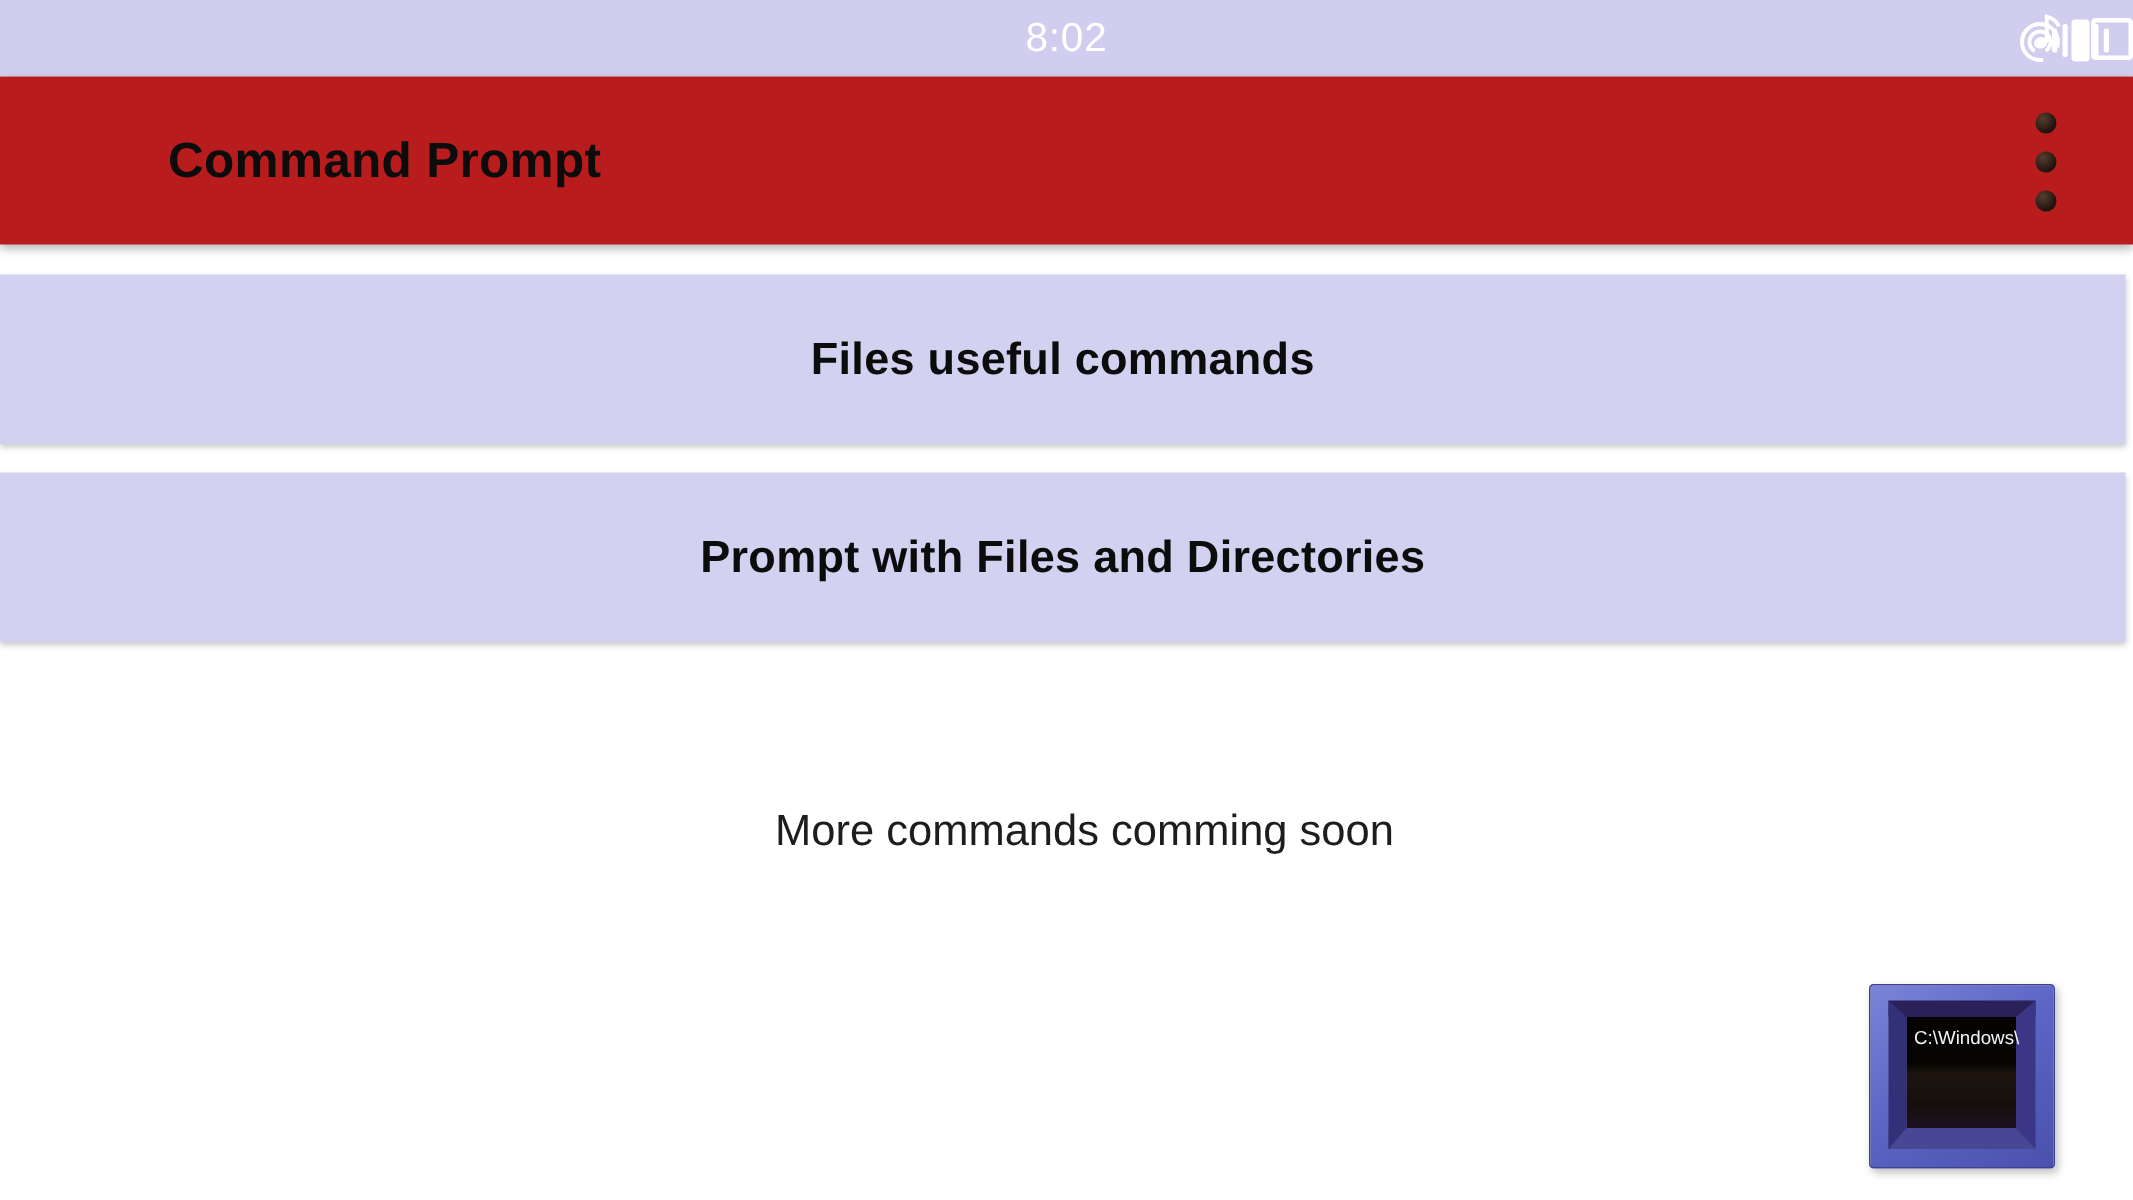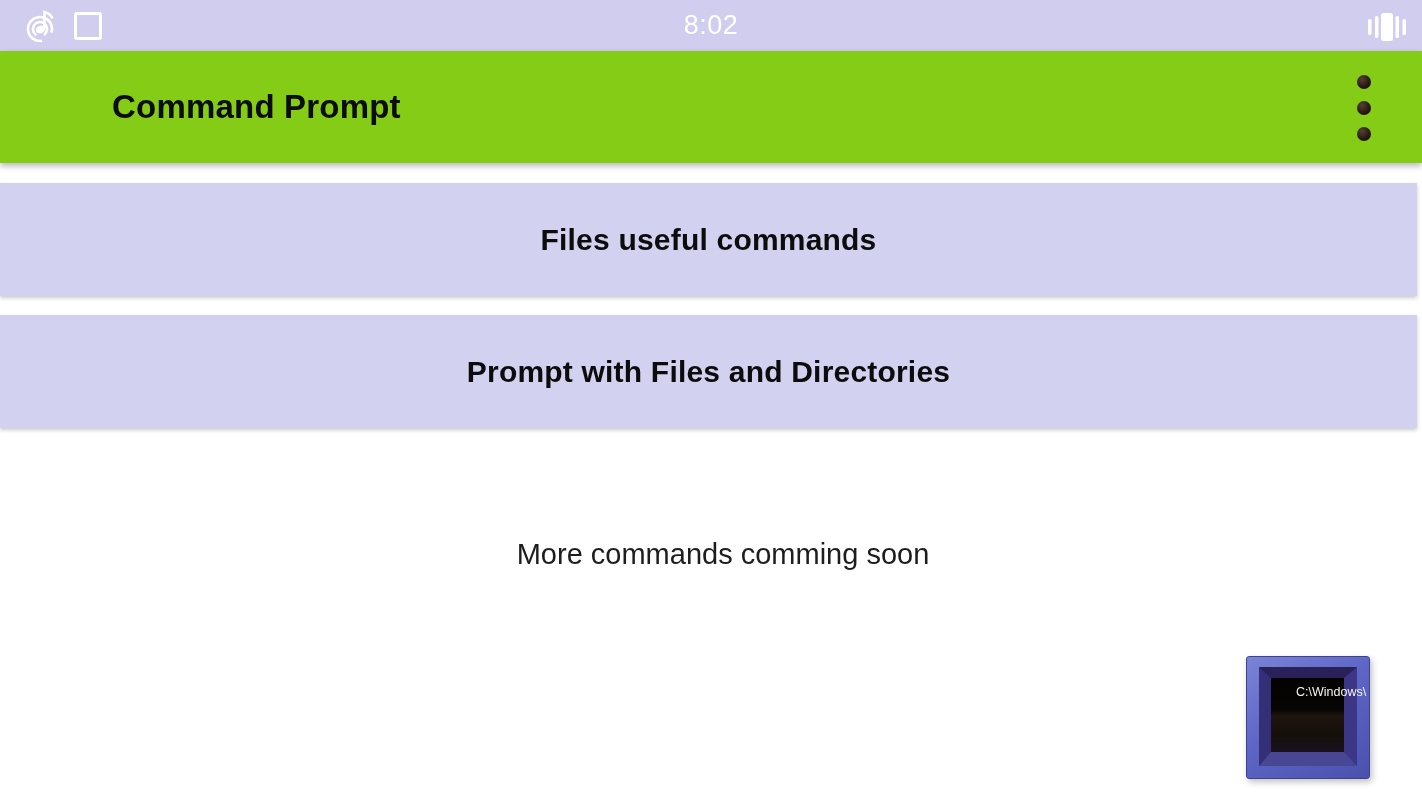--- a/index.html
+++ b/index.html
@@ -9,41 +9,42 @@
     background:#ffffff;
     position:relative;
   }
 
   
   .status-bar {
     position:absolute; left:0; top:0; width:1422px; height:51px;
     background:#d1cdee;
     display:flex; align-items:center;
     color:#ffffff;
+    justify-content:flex-end;
   }
   .sb-left { display:flex; align-items:center; gap:14px; margin-left:24px; }
   .sb-center {
     position:absolute; left:50%; top:0; transform:translateX(-50%);
     height:51px; display:flex; align-items:center;
     font-size:27px; font-weight:400; letter-spacing:0.5px;
   }
   .sb-right {
     position:absolute; right:12px; top:12px; height:51px;
     display:flex; align-items:center; gap:10px;flex-direction:column;
   }
   .sb-battery { font-size:23px; font-weight:400; }
 
   .icon-square {
     width:28px; height:28px; border:3.5px solid #ffffff; border-radius:3px;
   }
 
   
   .app-bar {
     position:absolute; left:0; top:51px; width:1422px; height:112px;
-    background:#84cc16;
+    background:#b91c1c;
     box-shadow:0 3px 6px rgba(0,0,0,0.28);
     display:flex; align-items:center;
   }
   .app-title {
     margin-left:112px;
     font-size:33px; font-weight:700; color:#0c0c0c;
     letter-spacing:0.2px;
   }
   .overflow-menu {
     position:absolute; right:38px; top:22px;
@@ -86,21 +87,20 @@
     border-radius:3px;
     box-shadow:2px 3px 6px rgba(0,0,0,0.25);
     cursor:pointer;
   }
   .terminal-bevel {
     position:absolute; inset:10px 12px 12px 12px;
     border-style:solid;
     border-width:11px 13px 14px 12px;
     border-color:#2a2158 #3b3786 #474794 #343077;
     background:linear-gradient(180deg, #040302 0%, #070503 42%, #1e150f 52%, #150f0a 78%, #1a1220 100%);
-    padding-left:20px;
   }
   .terminal-text {
     color:#f4f4f4; font-size:12.5px; font-weight:400;
     padding:7px 0 0 5px; white-space:nowrap;
   }
 </style>
 </head>
 <body>
 
 <div class="status-bar">

